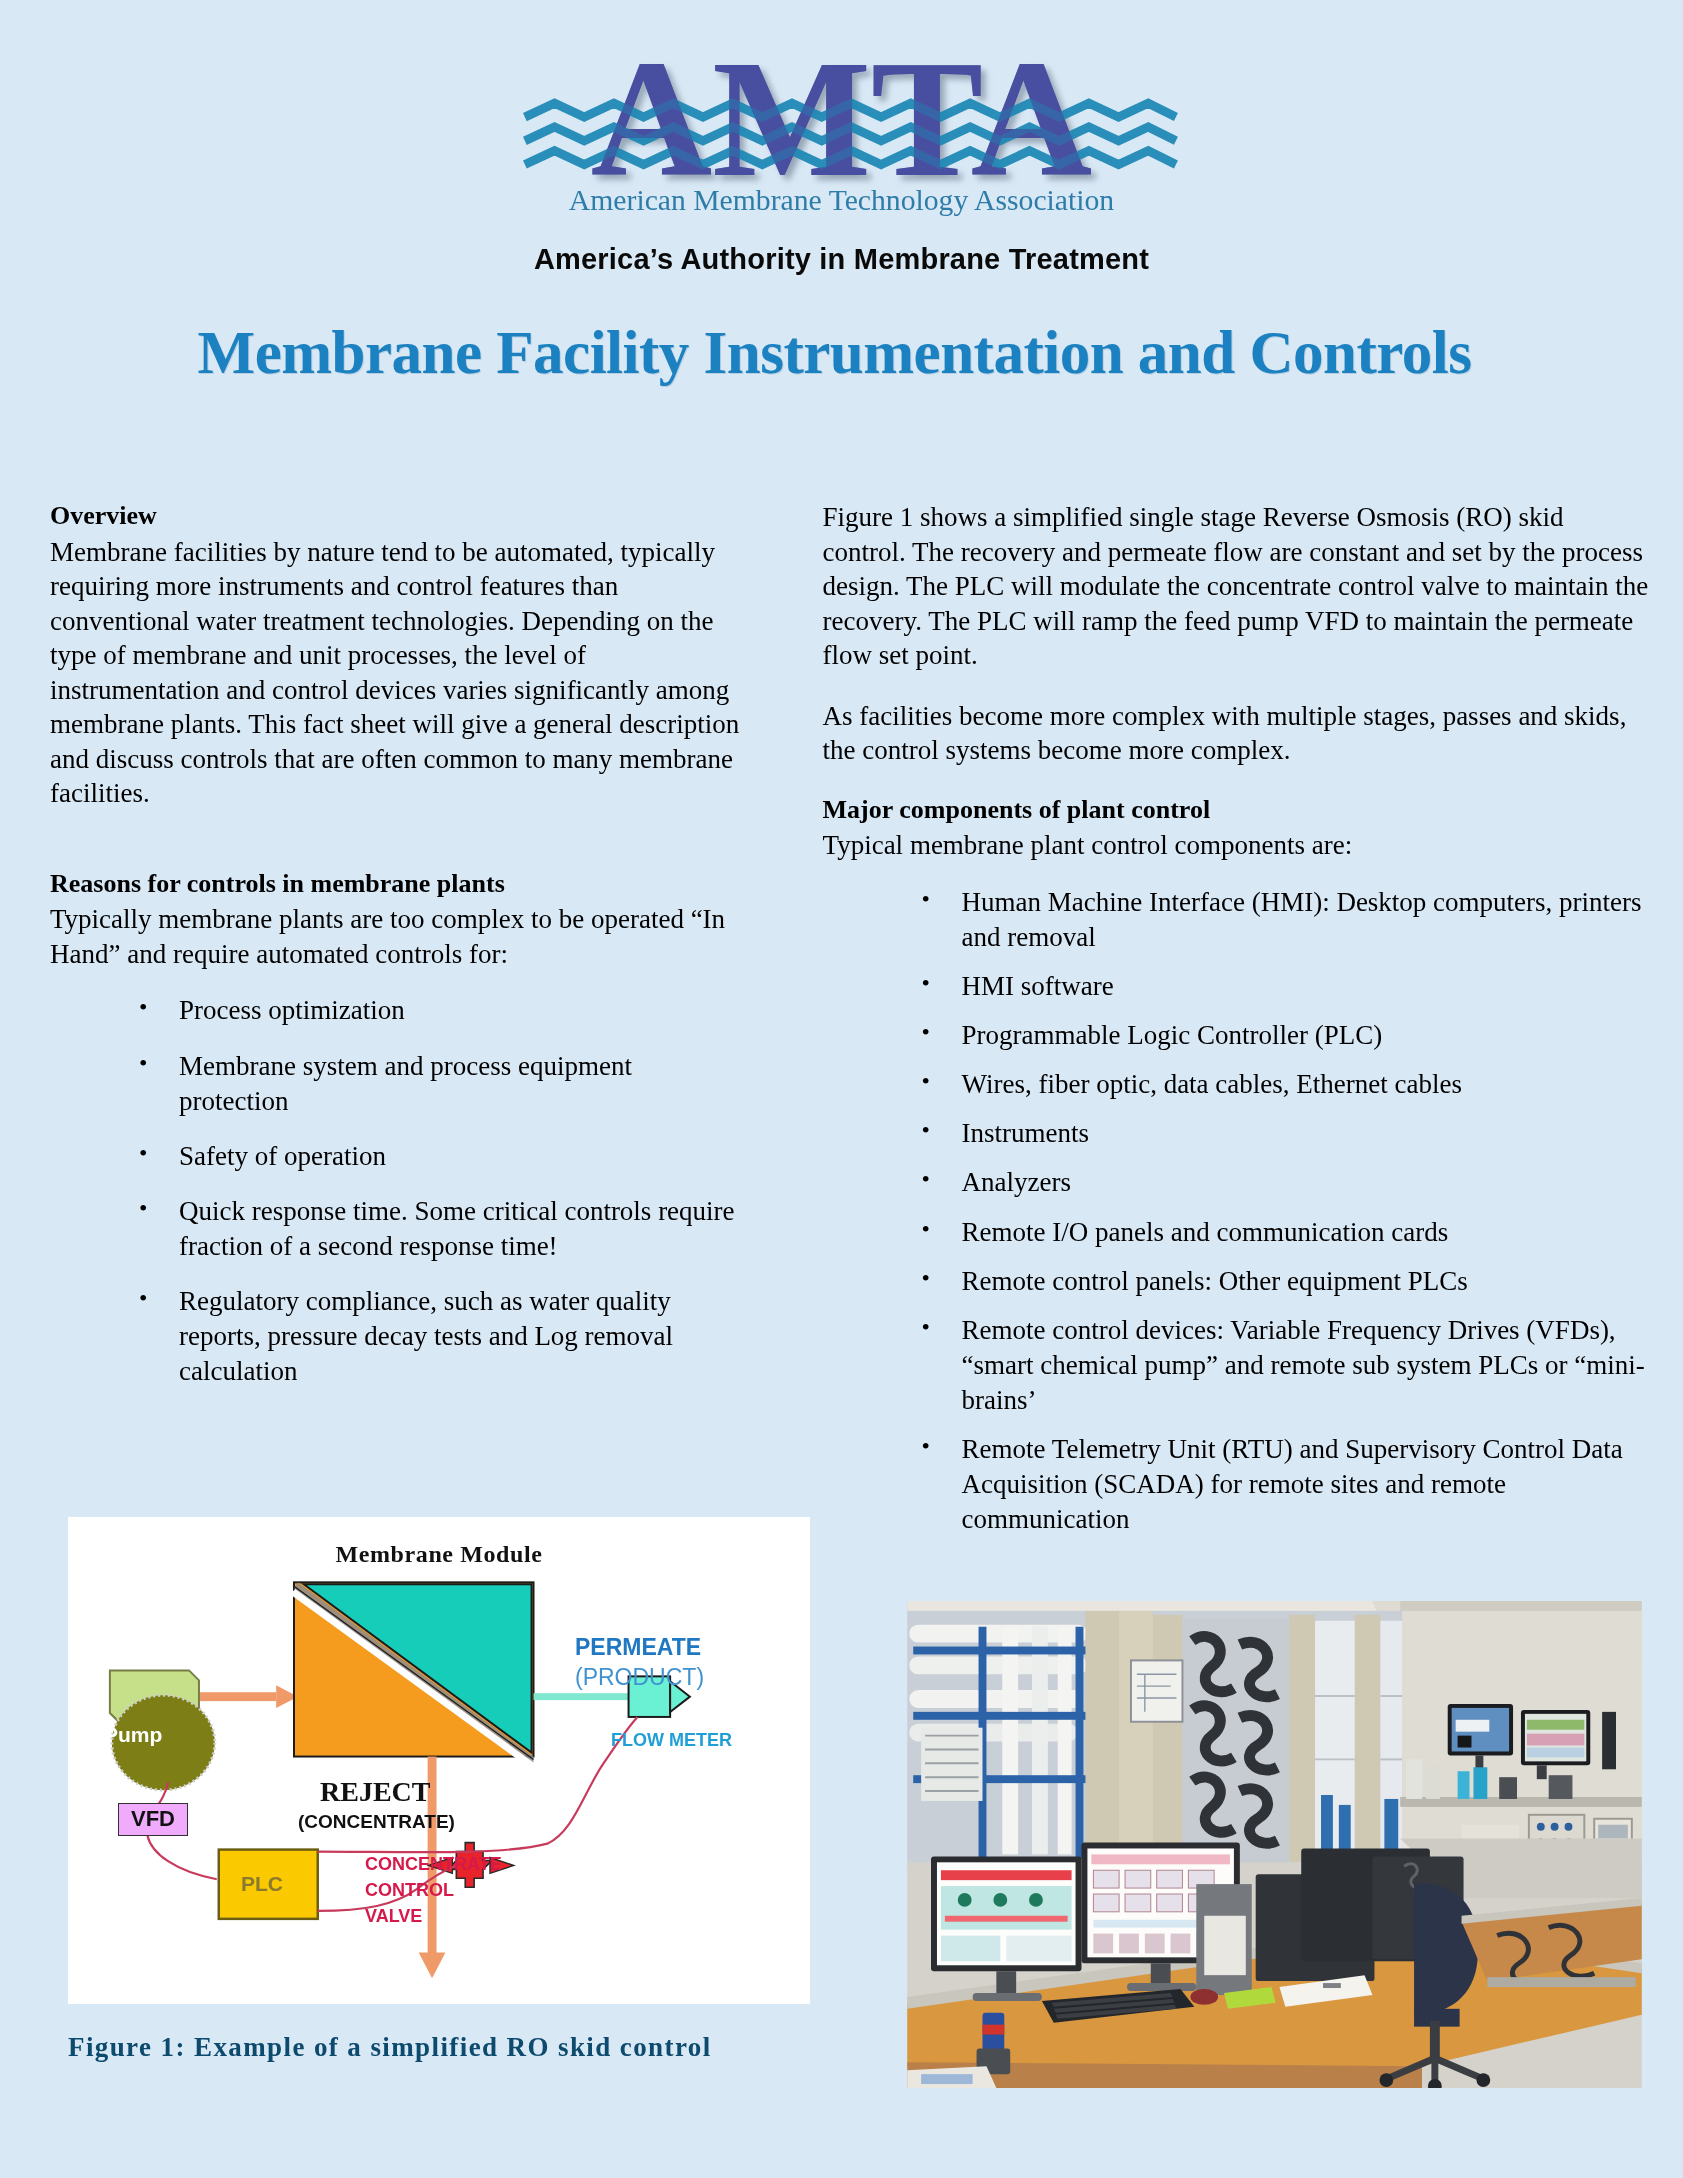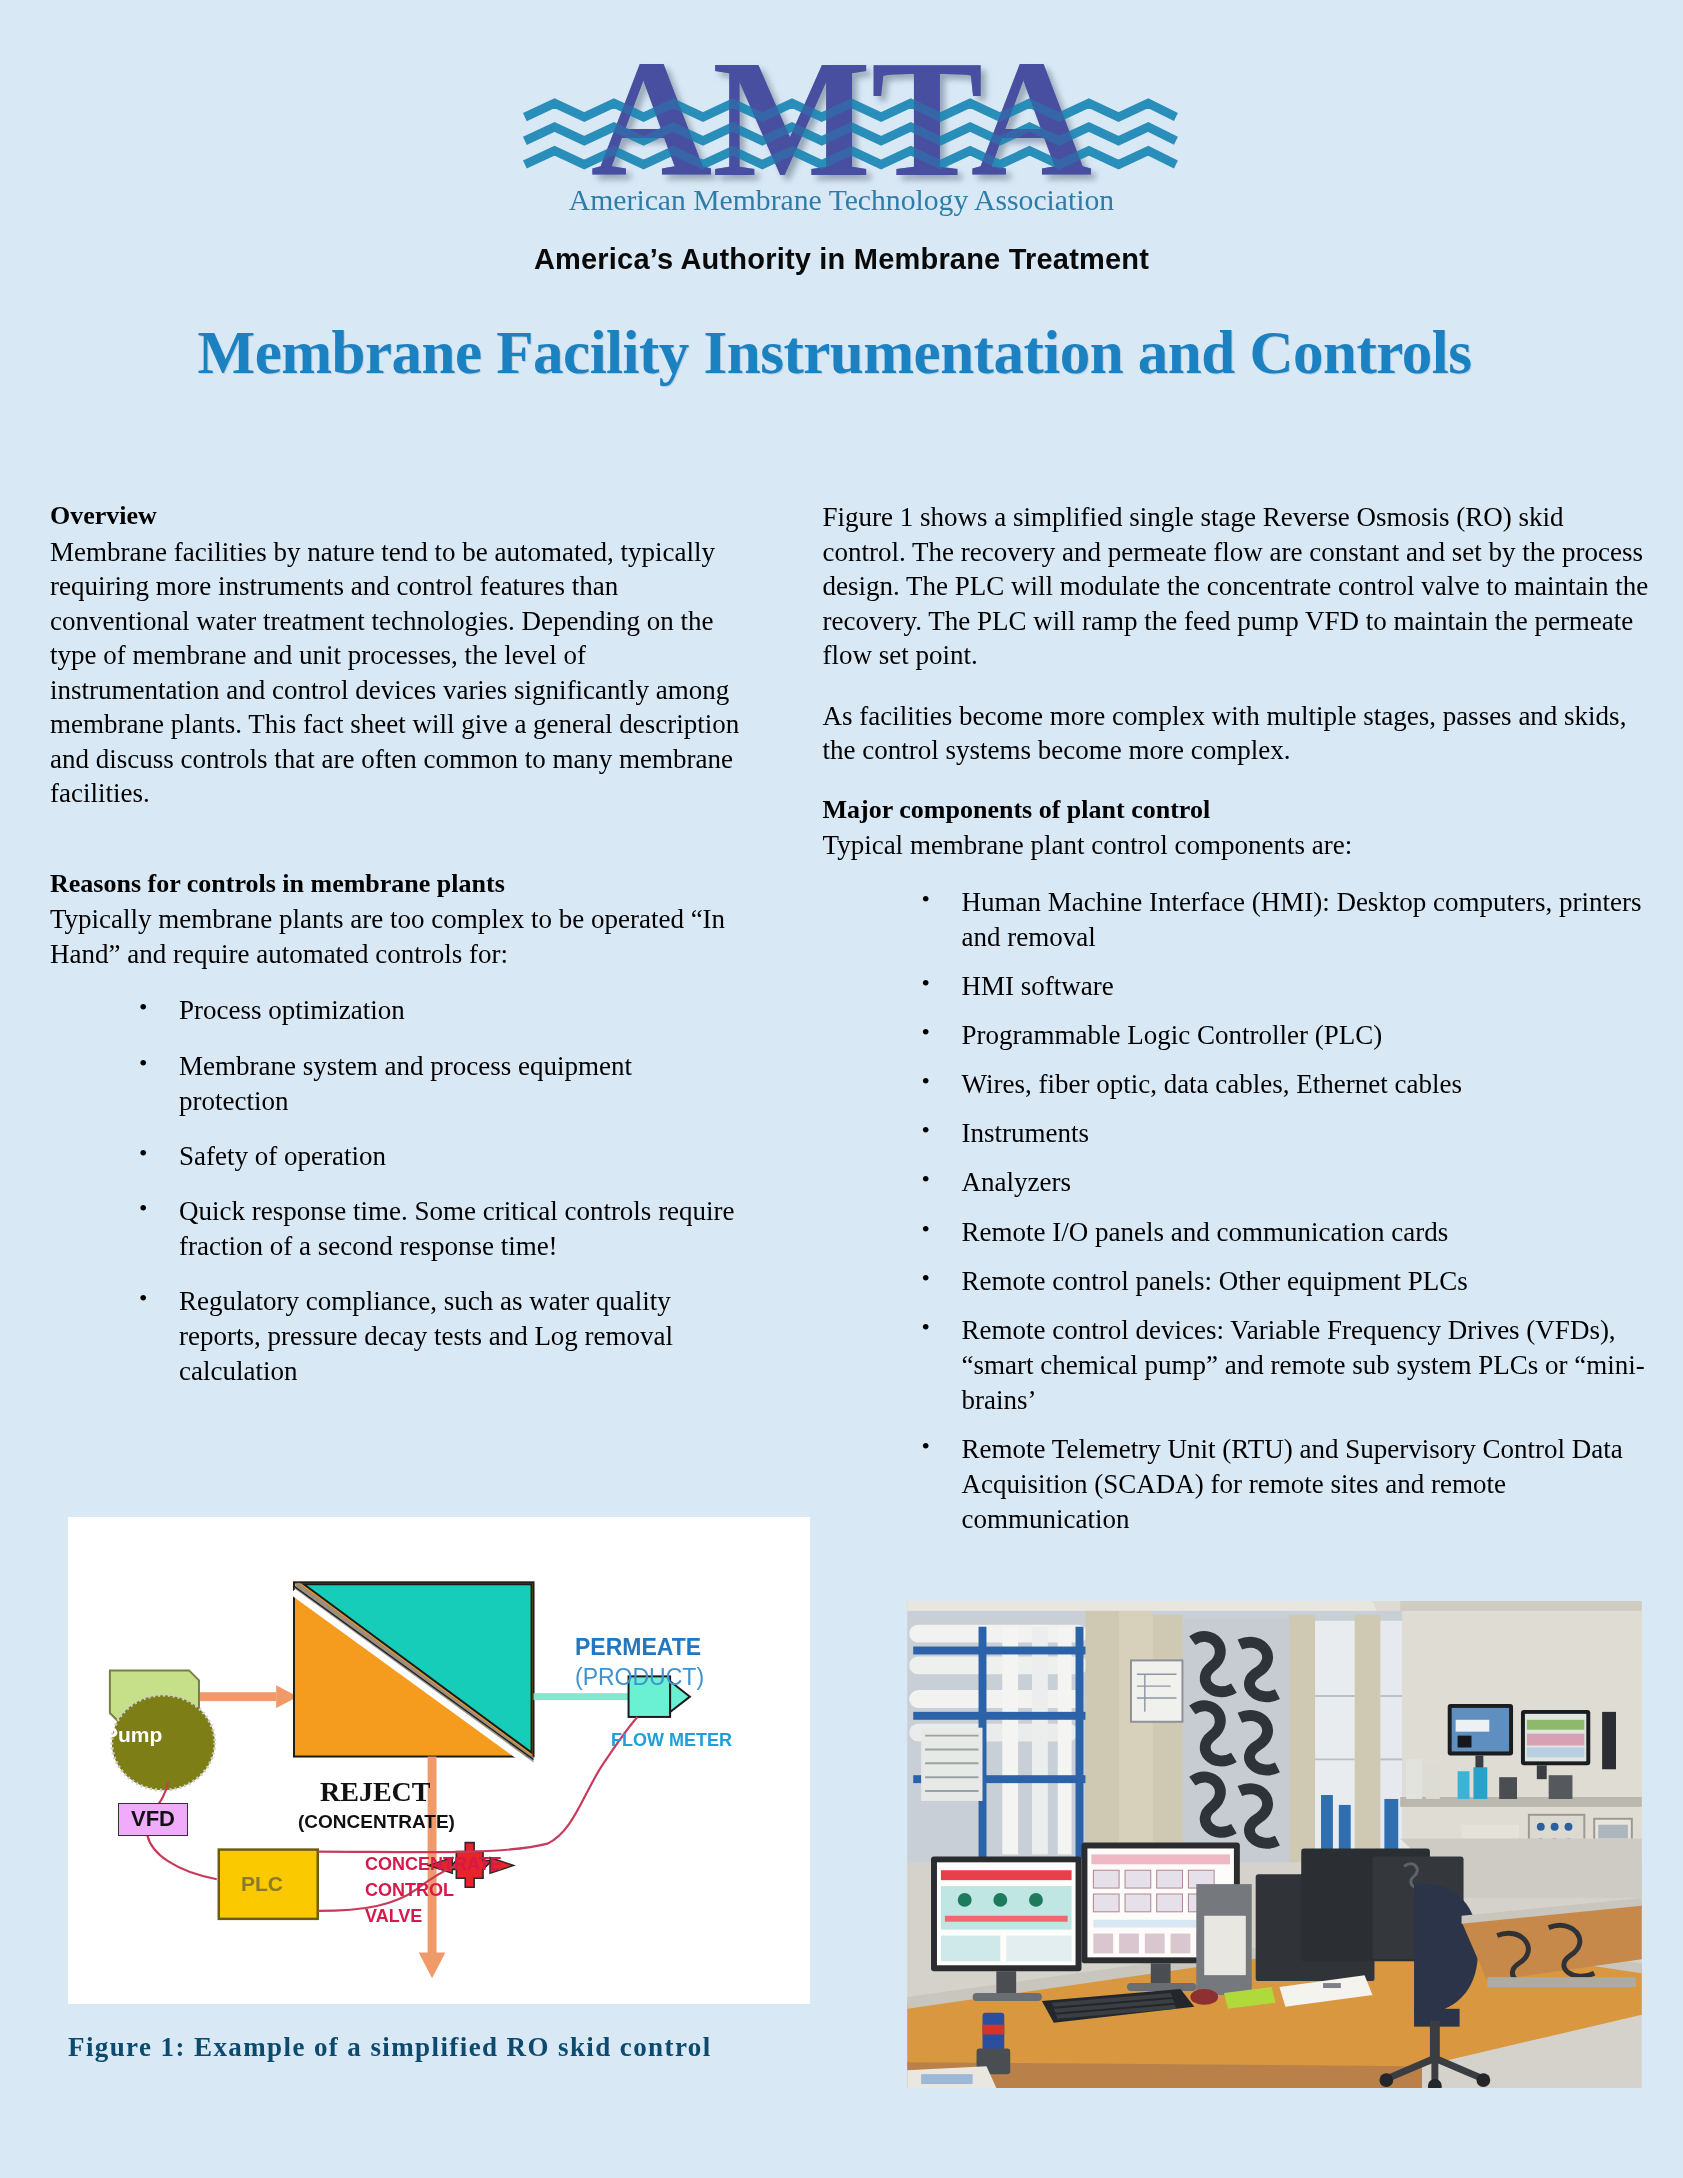--- a/index.html
+++ b/index.html
@@ -229,20 +229,21 @@
       <li>Remote I/O panels and communication cards</li>
       <li>Remote control panels: Other equipment PLCs</li>
       <li>Remote control devices: Variable Frequency Drives (VFDs), “smart chemical pump” and remote sub system PLCs or “mini-brains’</li>
       <li>Remote Telemetry Unit (RTU) and Supervisory Control Data Acquisition (SCADA) for remote sites and remote communication</li>
     </ul>
   </div>
 </div>
 
 <div class="figure-block">
   <div class="figure-box">
+    <div class="diagram-title">Membrane  Module</div>
 
     <svg class="diag-svg" width="742" height="487" viewBox="0 0 749 492">
 
       <g>
         <rect x="130" y="177" width="80" height="9" fill="#f09a6a"></rect>
         <polygon points="210,170 232,181.5 210,193" fill="#f09a6a"></polygon>
       </g>
 
       <path d="M42 155 L122 155 L132 165 L132 208 L122 218 L62 218 L42 198 Z" fill="#c6e08a" stroke="#767e45" stroke-width="2"></path>
 

